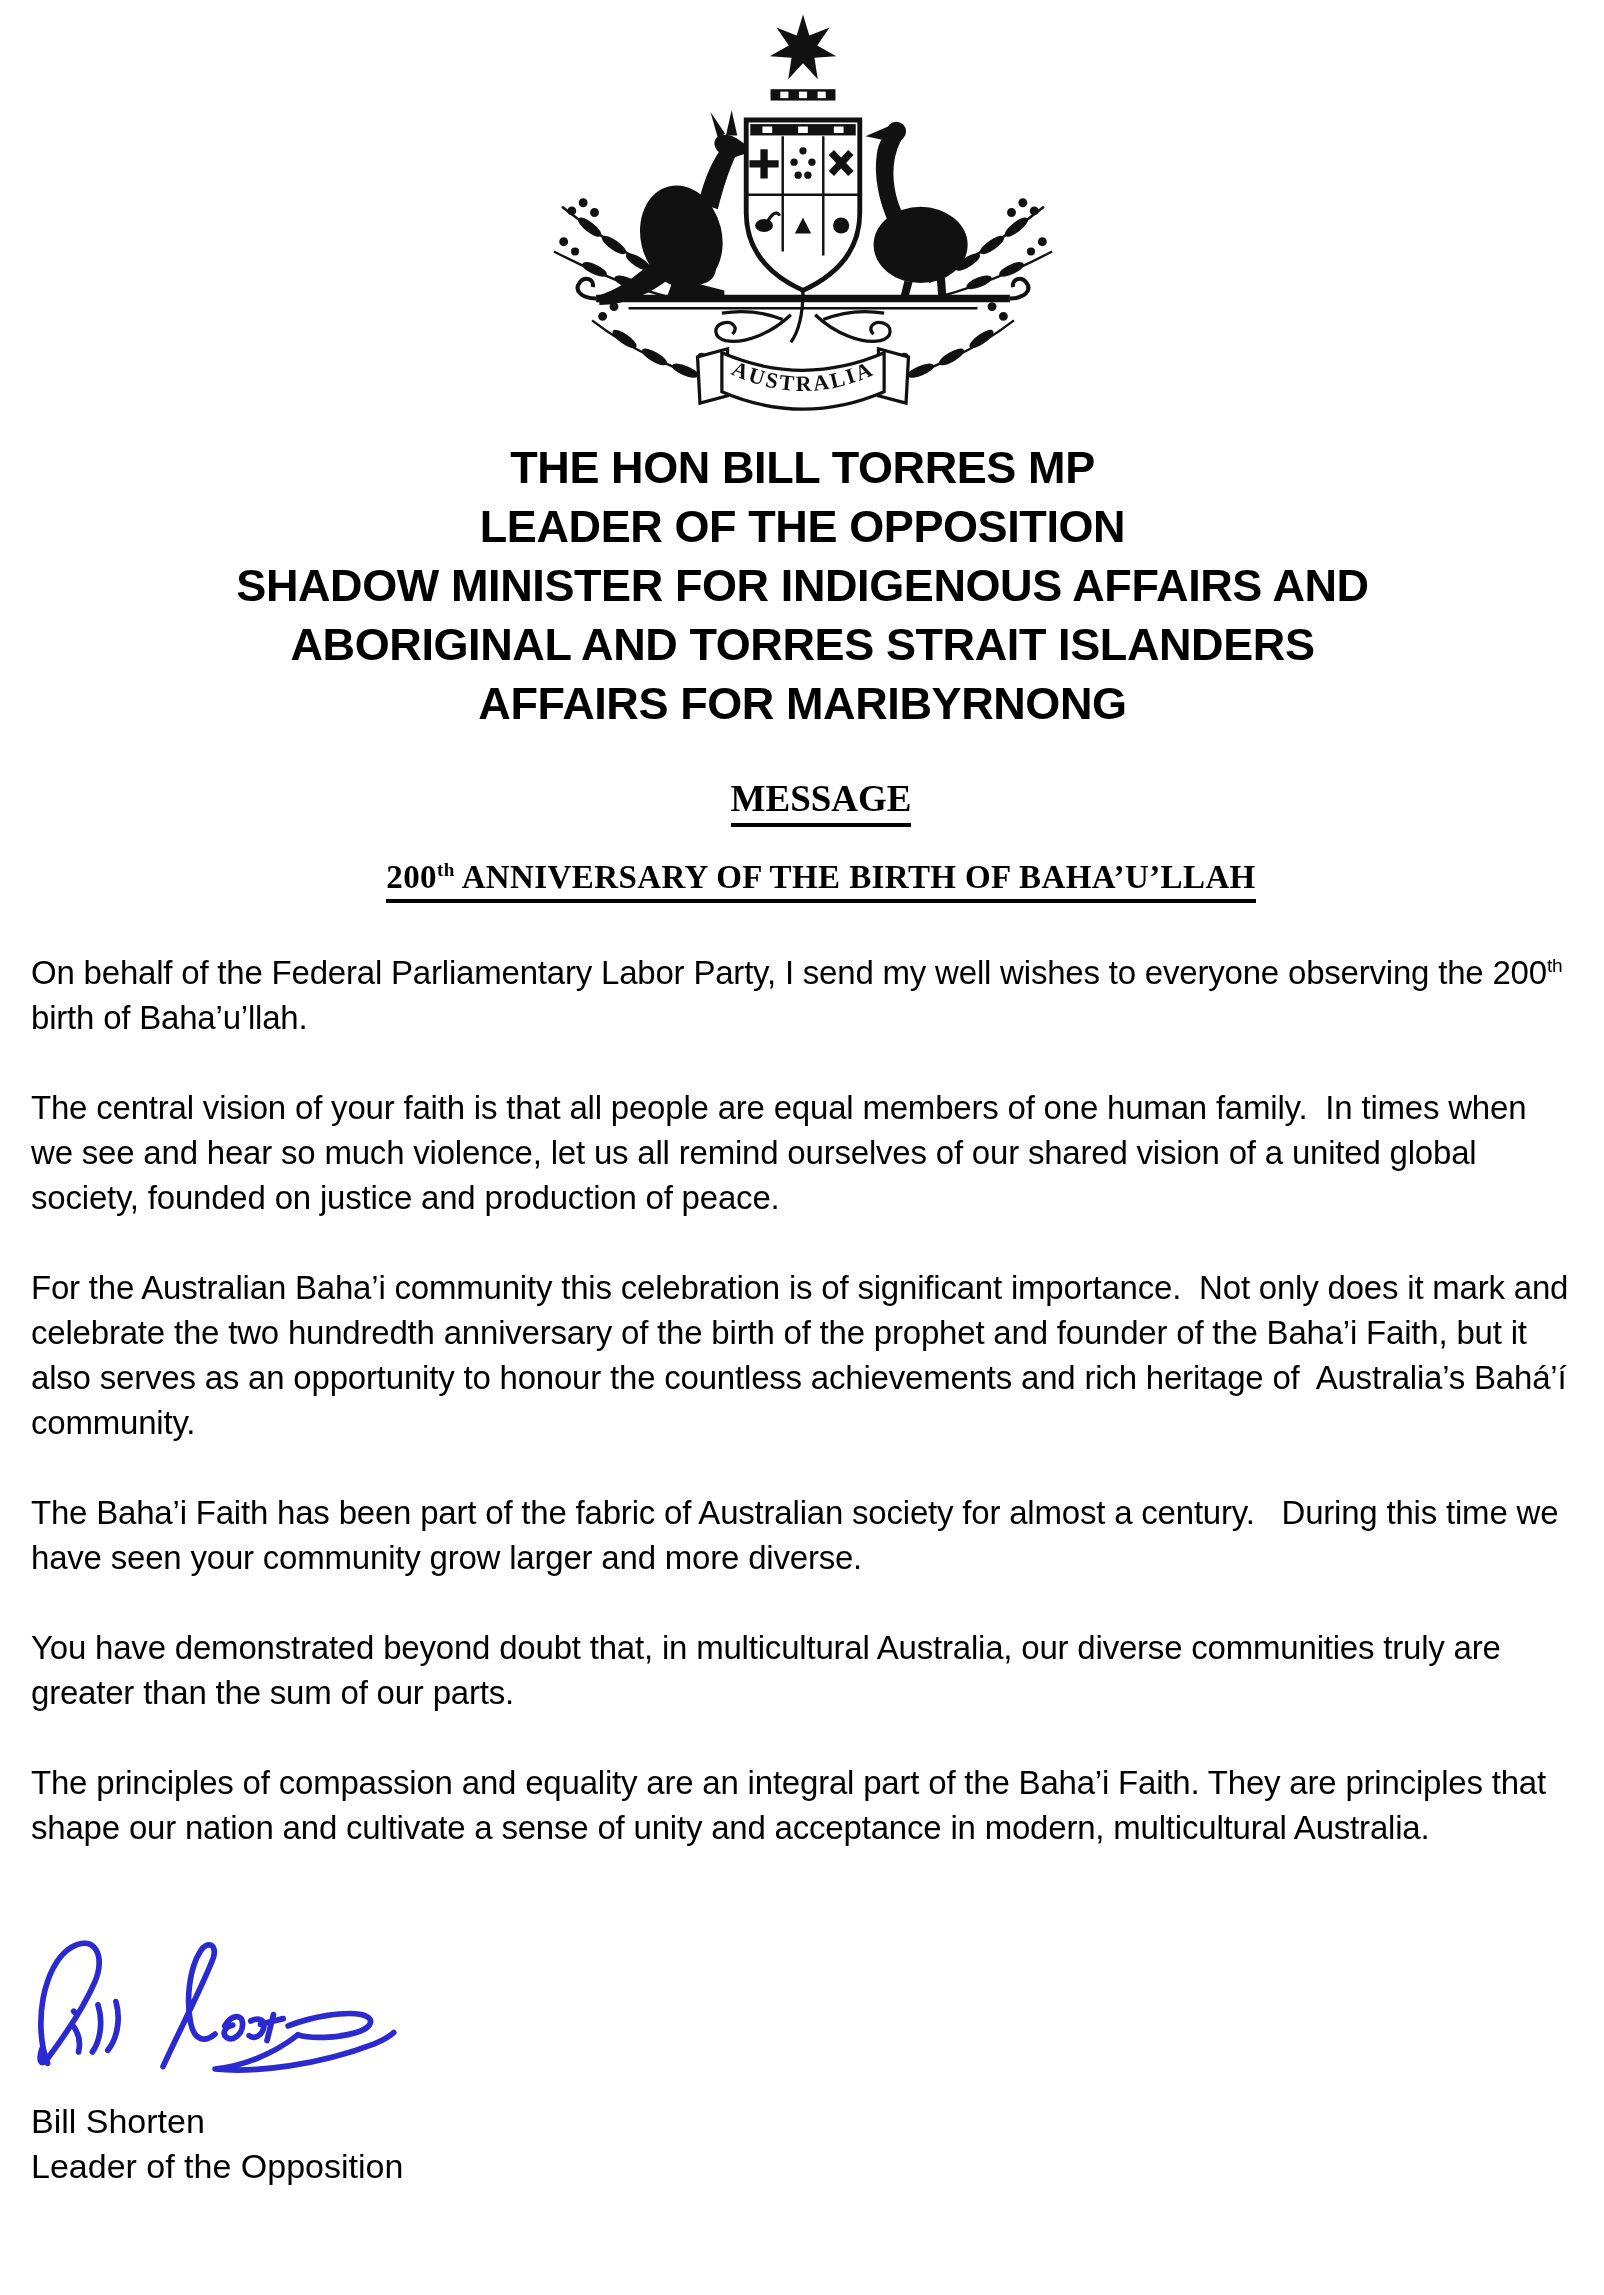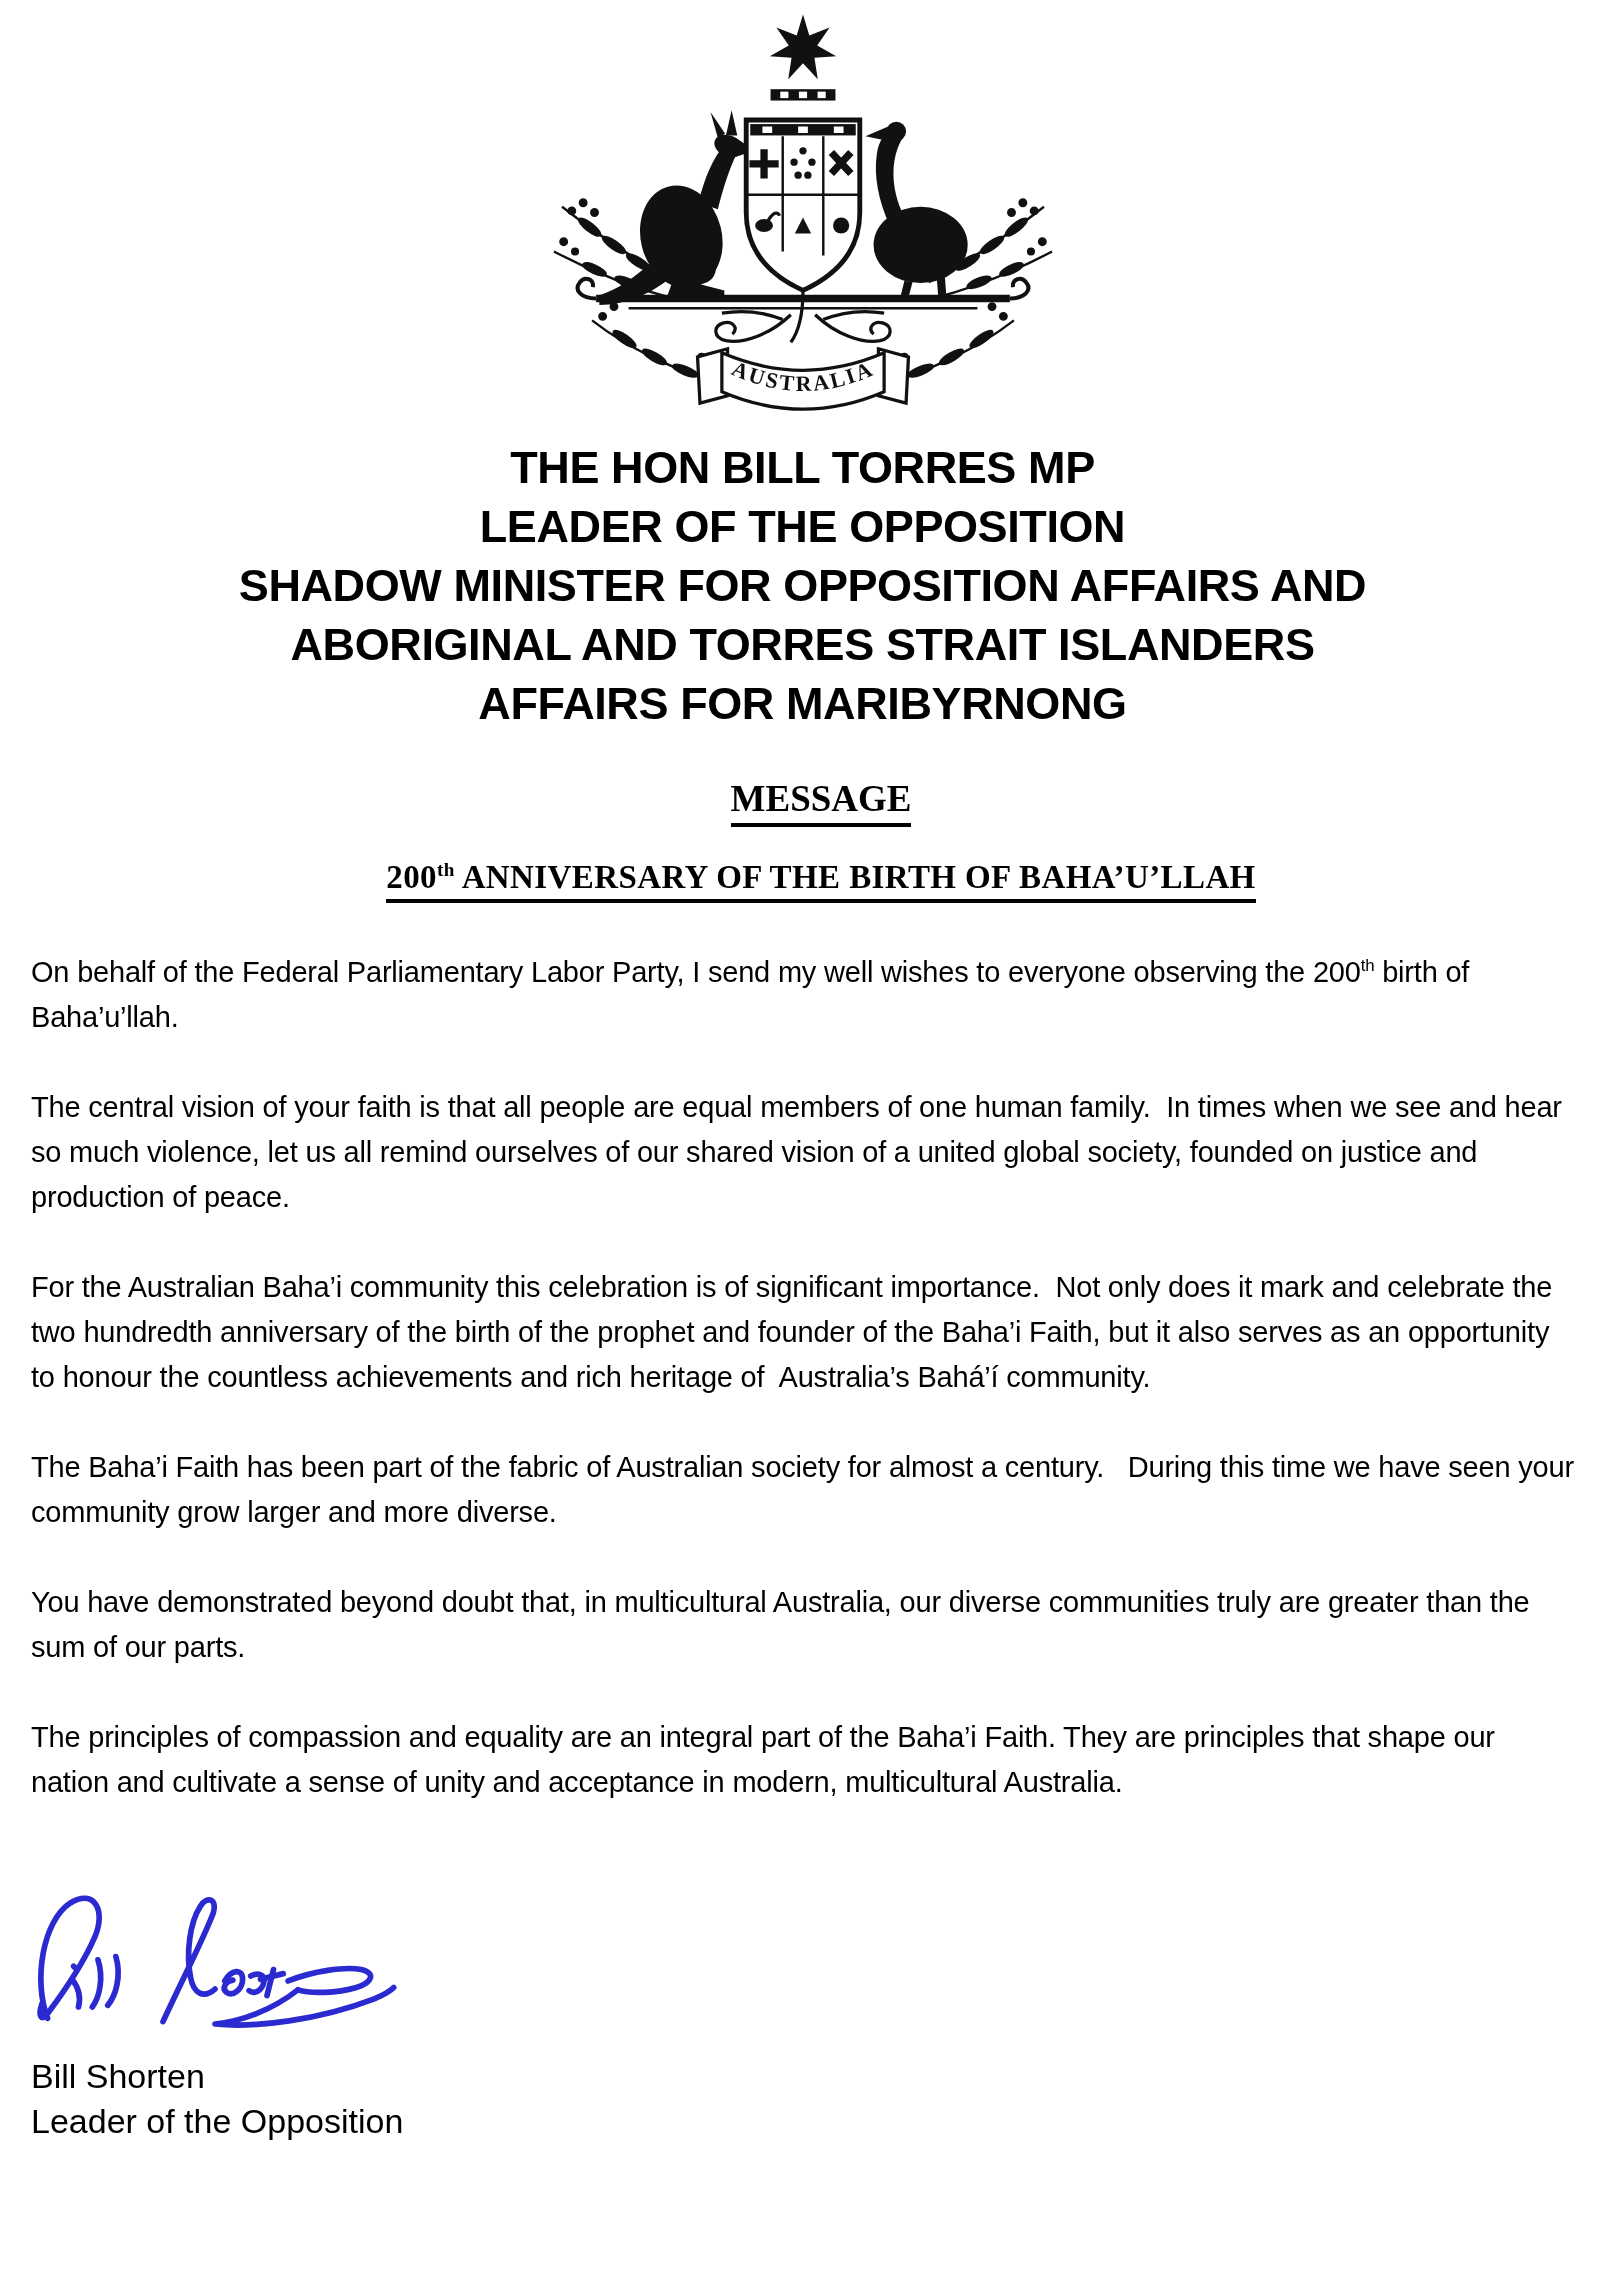--- a/index.html
+++ b/index.html
@@ -40,21 +40,21 @@
     padding-bottom: 3.2px;
   }
   sup.ord {
     vertical-align: super;
     font-size: 58%;
     line-height: 0;
   }
   .body-copy { margin: 47px 31px 0 31px; }
   .body-copy p {
     margin: 0 0 45px 0;
-    font-size: 29px;
+    font-size: 33px;
     line-height: 45px;
     letter-spacing: -0.2px;
     white-space: pre-wrap;
   }
   .signature-block { margin: 54px 0 0 19.5px; }
   .signoff {
     margin: 5px 31px 0 31px;
     font-size: 34px;
     line-height: 45px;
   }
@@ -164,21 +164,21 @@
       <path id="bannerPath" d="M268,452 Q355,492 442,452" fill="none"></path>
       <text font-family="'Liberation Serif','DejaVu Serif',serif" font-size="27" font-weight="bold" fill="#111" letter-spacing="3">
         <textPath href="#bannerPath" startOffset="50%" text-anchor="middle">AUSTRALIA</textPath>
       </text>
     </g>
   </svg>
 
   <div class="letterhead">
     <div>THE HON BILL TORRES MP</div>
     <div>LEADER OF THE OPPOSITION</div>
-    <div>SHADOW MINISTER FOR OPPOSITION AFFAIRS AND</div>
+    <div>SHADOW MINISTER FOR INDIGENOUS AFFAIRS AND</div>
     <div>ABORIGINAL AND TORRES STRAIT ISLANDERS</div>
     <div>AFFAIRS FOR MARIBYRNONG</div>
   </div>
 
   <h2 class="serif-heading message-heading"><span class="u-thick">MESSAGE</span></h2>
 
   <h3 class="serif-heading letter-title"><span class="u-thick"><span>200</span><sup class="ord">th</sup><span> ANNIVERSARY OF THE BIRTH OF BAHA’U’LLAH</span></span></h3>
 
   <div class="body-copy">
     <p><span>On behalf of the Federal Parliamentary Labor Party, I send my well wishes to everyone observing the 200</span><sup class="ord">th</sup><span> birth of Baha’u’llah.</span></p>

